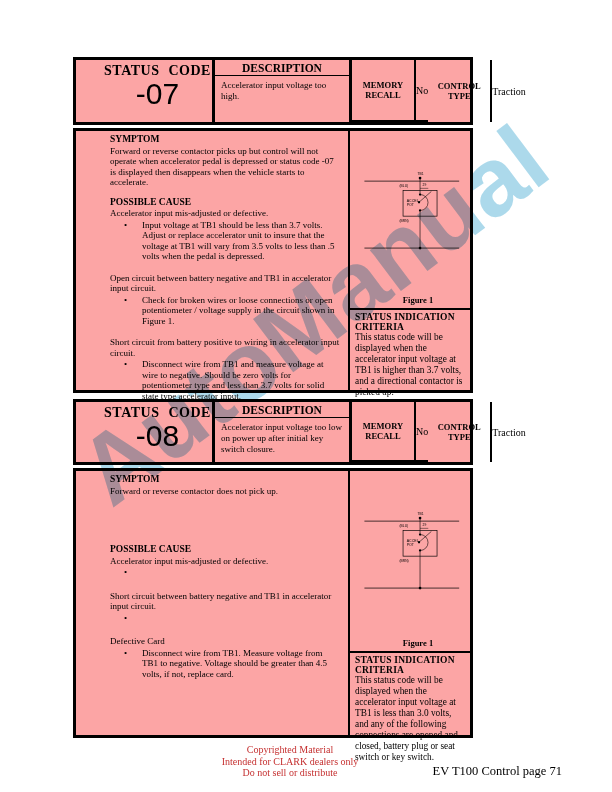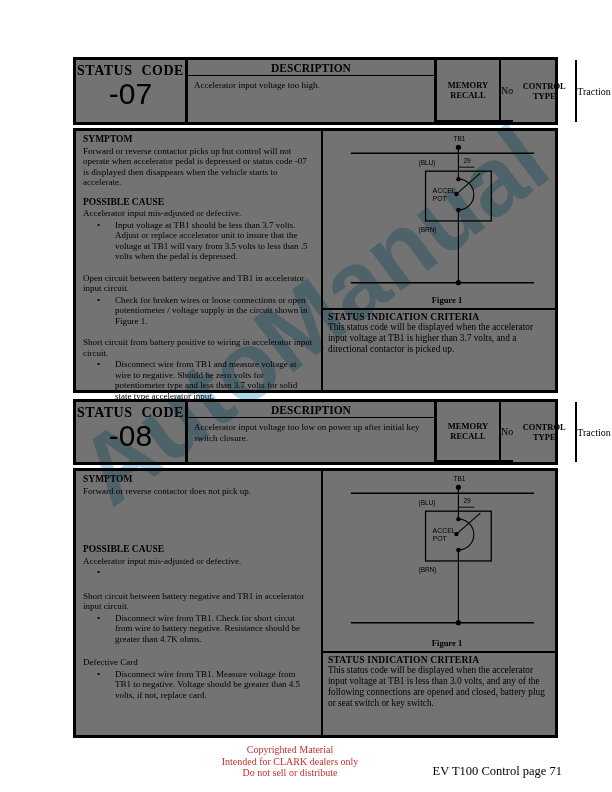--- a/index.html
+++ b/index.html
@@ -1,20 +1,20 @@
 <!DOCTYPE html>
 <html><head>
 <meta charset="utf-8">
 <style>
   html,body{margin:0;padding:0;}
   body{
     width:612px;height:792px;position:relative;background:#ffffff;
     font-family:"Liberation Serif", serif;color:#000;overflow:hidden;
   }
-  .box{position:absolute;left:73px;width:485px;border:3px solid #000;box-sizing:border-box;background:#737373;}
+  .box{position:absolute;left:73px;width:400px;border:3px solid #000;box-sizing:border-box;background:#fca5a5;padding-left:27px;}
 
   
   .header-box{display:flex;}
   .hcell-left{width:112px;border-right:3px solid #000;box-sizing:border-box;text-align:center;padding-top:3px;}
   .status-code-label{font-weight:bold;font-size:14px;word-spacing:5px;letter-spacing:0.5px;}
   .status-code-value{font-size:30px;line-height:30px;font-family:"Liberation Sans",sans-serif;}
   .hcell-mid{flex:1;border-right:3px solid #000;box-sizing:border-box;display:flex;flex-direction:column;}
   .desc-head{text-align:center;font-weight:bold;font-size:11.5px;border-bottom:1.5px solid #000;padding:2px 0 1px 0;}
   .desc-text{font-size:9px;padding:4px 6px 0 6px;line-height:11px;}
   .hcell-right{width:118px;display:flex;flex-direction:row;}
@@ -174,21 +174,20 @@
     <div class="cause-group wide">
       <div>Accelerator input mis-adjusted or defective.</div>
       <div class="bullet-row">
         <span class="bullet-glyph">•</span>
       </div>
     </div>
     <div class="cause-group wide">
       <div>Short circuit between battery negative and TB1 in accelerator input circuit.</div>
       <div class="bullet-row">
         <span class="bullet-glyph">•</span>
-        <span class="bullet-text">Disconnect wire from TB1. Check for short circut from wire to battery negative. Resistance should be greater than 4.7K ohms.</span>
       </div>
     </div>
     <div class="cause-group wide">
       <div>Defective Card</div>
       <div class="bullet-row">
         <span class="bullet-glyph">•</span>
         <span class="bullet-text">Disconnect wire from TB1. Measure voltage from TB1 to negative. Voltage should be greater than 4.5 volts, if not, replace card.</span>
       </div>
     </div>
   </div>

